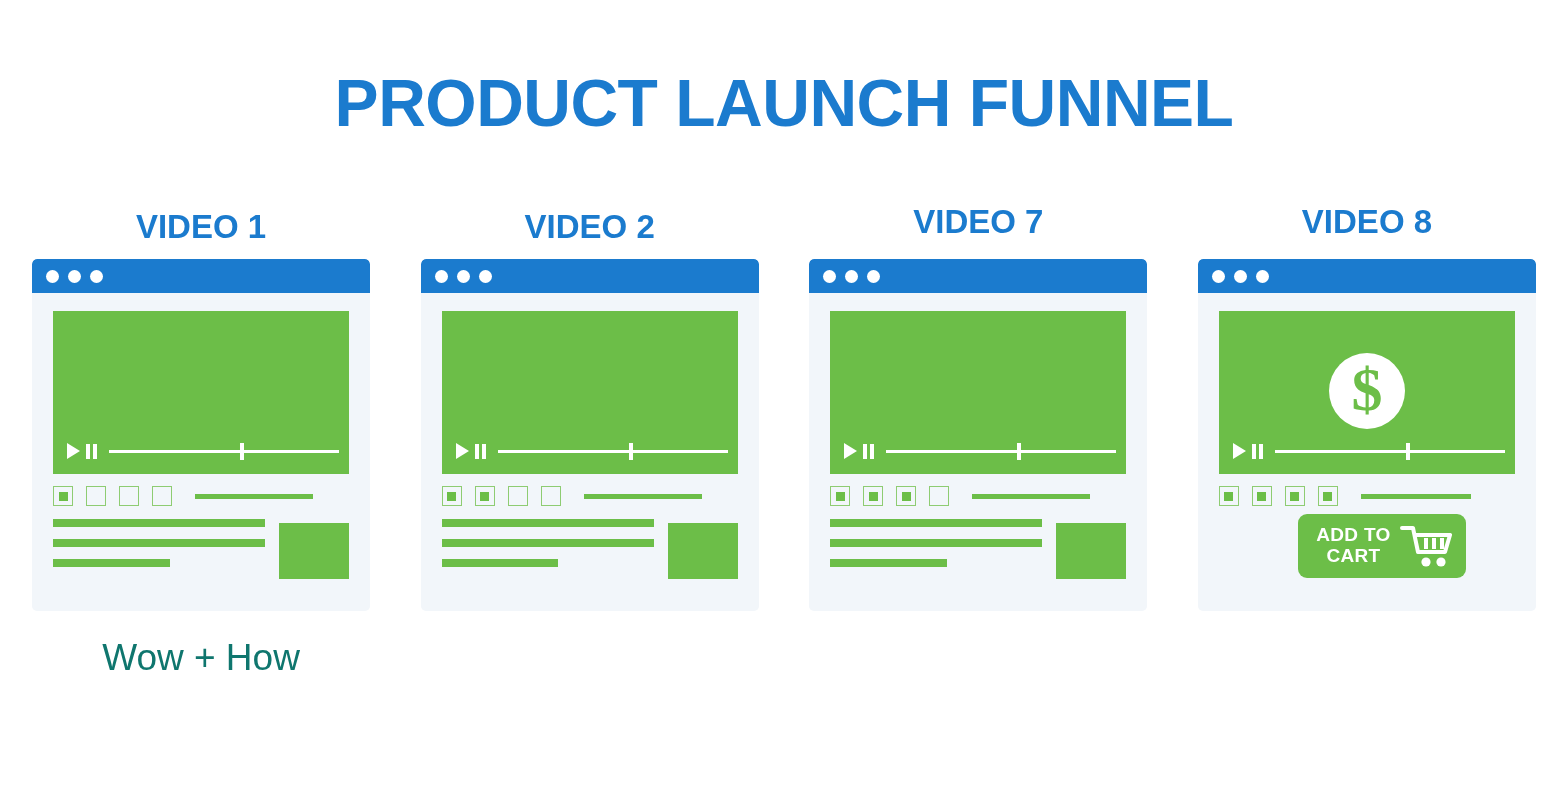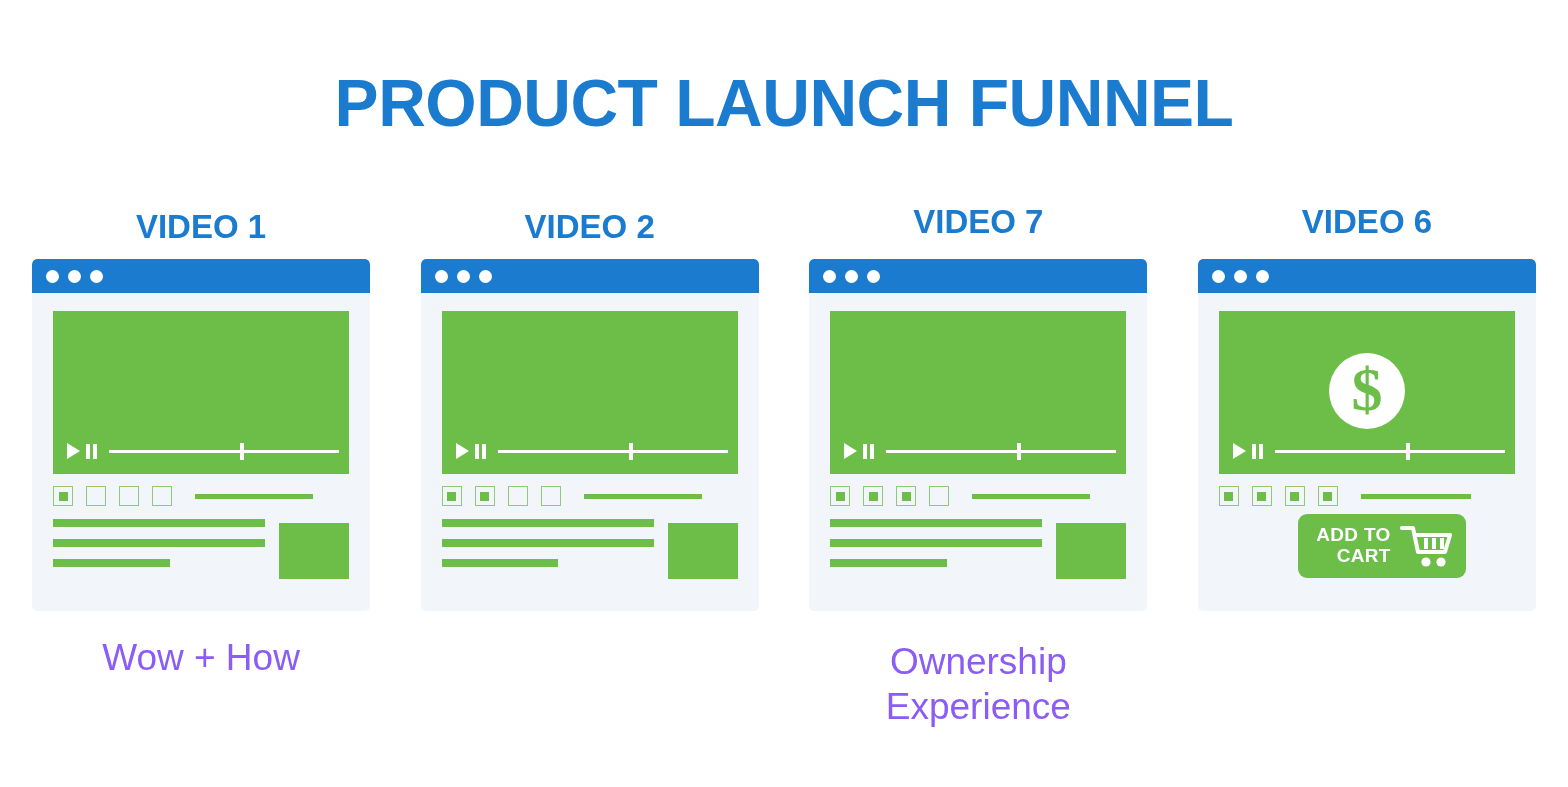--- a/index.html
+++ b/index.html
@@ -226,33 +226,33 @@
     align-items: center;
     gap: 9px;
     border: none;
     cursor: pointer;
   }
   .cart-label {
     color: #FFFFFF;
     font-size: 19px;
     font-weight: 800;
     line-height: 1.08;
-    text-align: right;
+    text-align: center;
     white-space: pre-line;
     letter-spacing: 0.3px;
   }
   .cart-icon { width: 52px; height: 42px; flex: 0 0 auto; }
 
   
   .caption {
     margin-top: 24px;
     font-size: 37px;
     font-weight: 400;
-    color: #8b5cf6;
-    text-align: center;
+    color: #0f766e;
+    text-align: right;
     line-height: 1.22;
     white-space: pre-line;
   }
   .card-col.raised .caption { margin-top: 28px; }
 </style>
 </head>
 <body>
 
 <div id="page">
 
@@ -369,25 +369,23 @@
             <div class="content-rows">
               <div class="lines">
                 <div class="line" style="width: 100%;"></div>
                 <div class="line" style="width: 100%;"></div>
                 <div class="line" style="width: 55%;"></div>
               </div>
               <div class="thumb"></div>
             </div>
           </div>
         </div>
-        <div class="caption">Ownership
-Experience</div>
       </div>
       <div class="card-col raised">
-        <div class="card-heading">VIDEO 6</div>
+        <div class="card-heading">VIDEO 8</div>
         <div class="window">
           <div class="titlebar">
             <span class="dot"></span>
             <span class="dot"></span>
             <span class="dot"></span>
           </div>
           <div class="window-body">
             <div class="video">
               <div class="dollar-badge">
                 <span>$</span>

